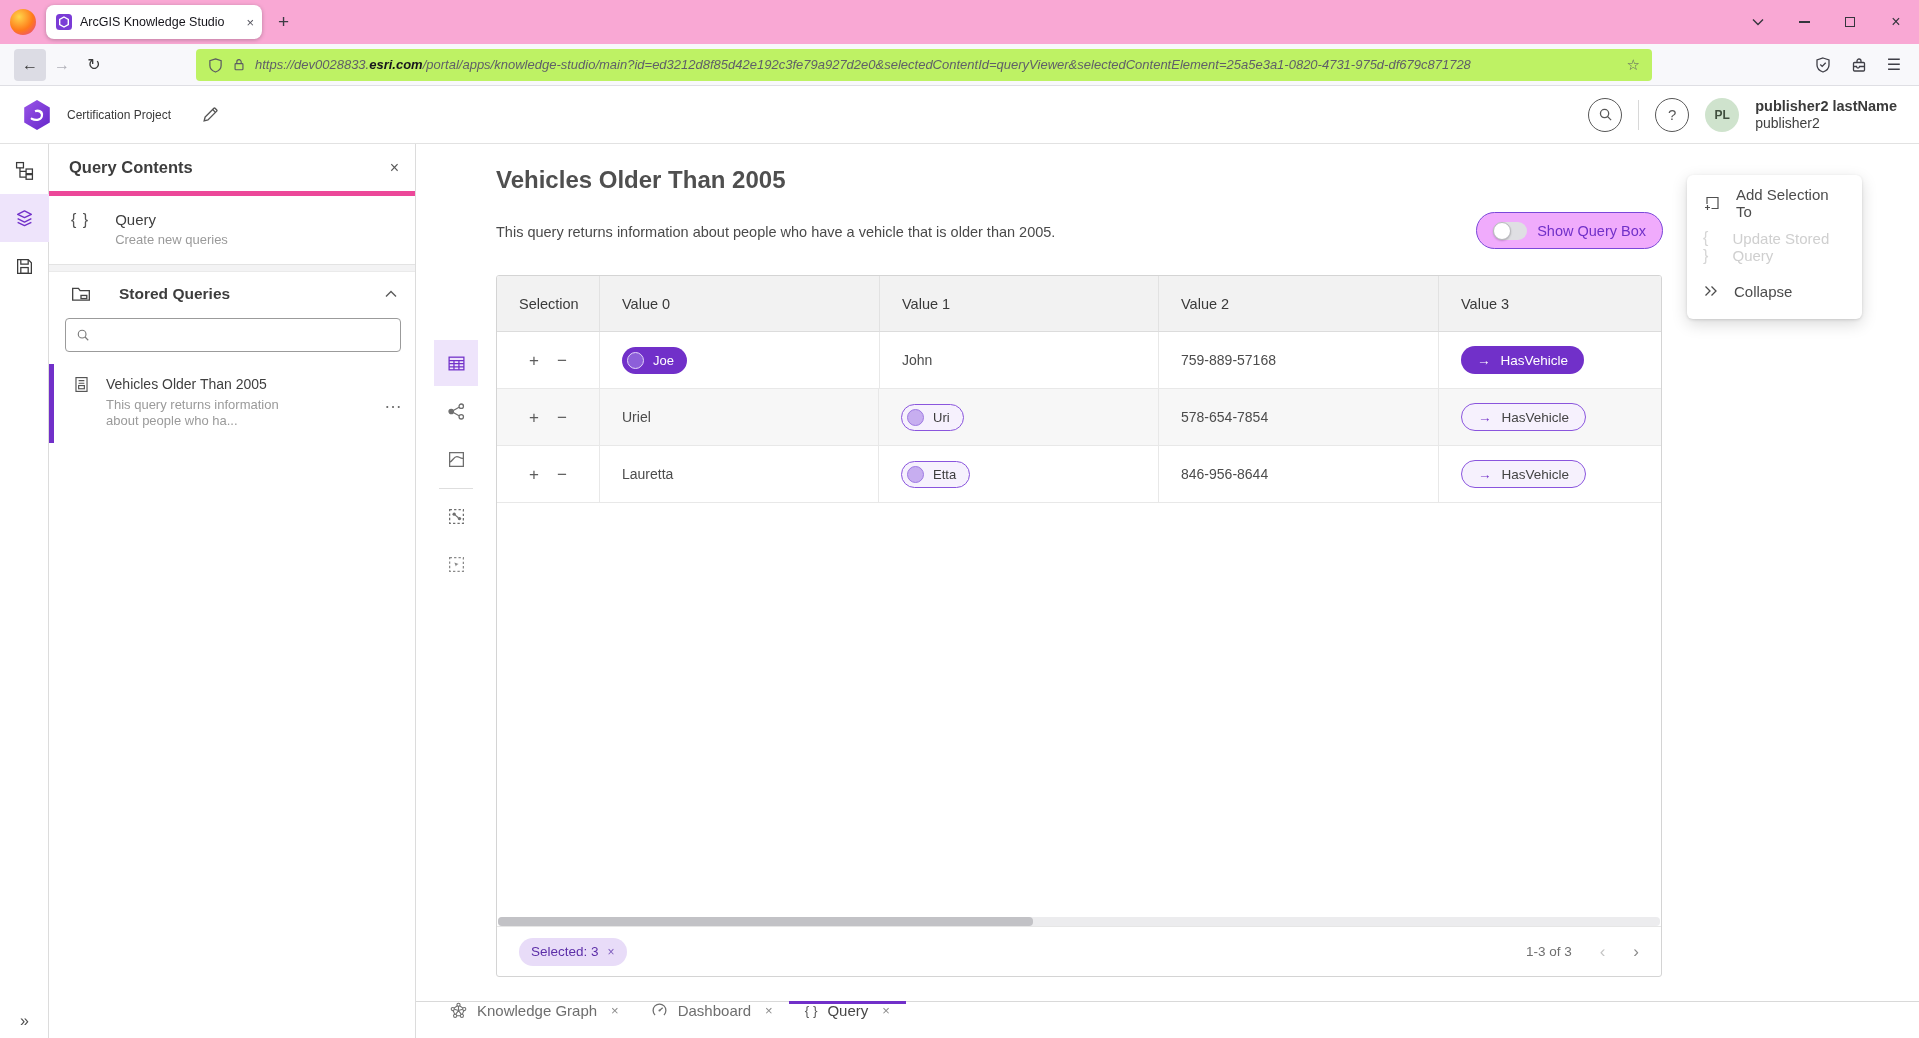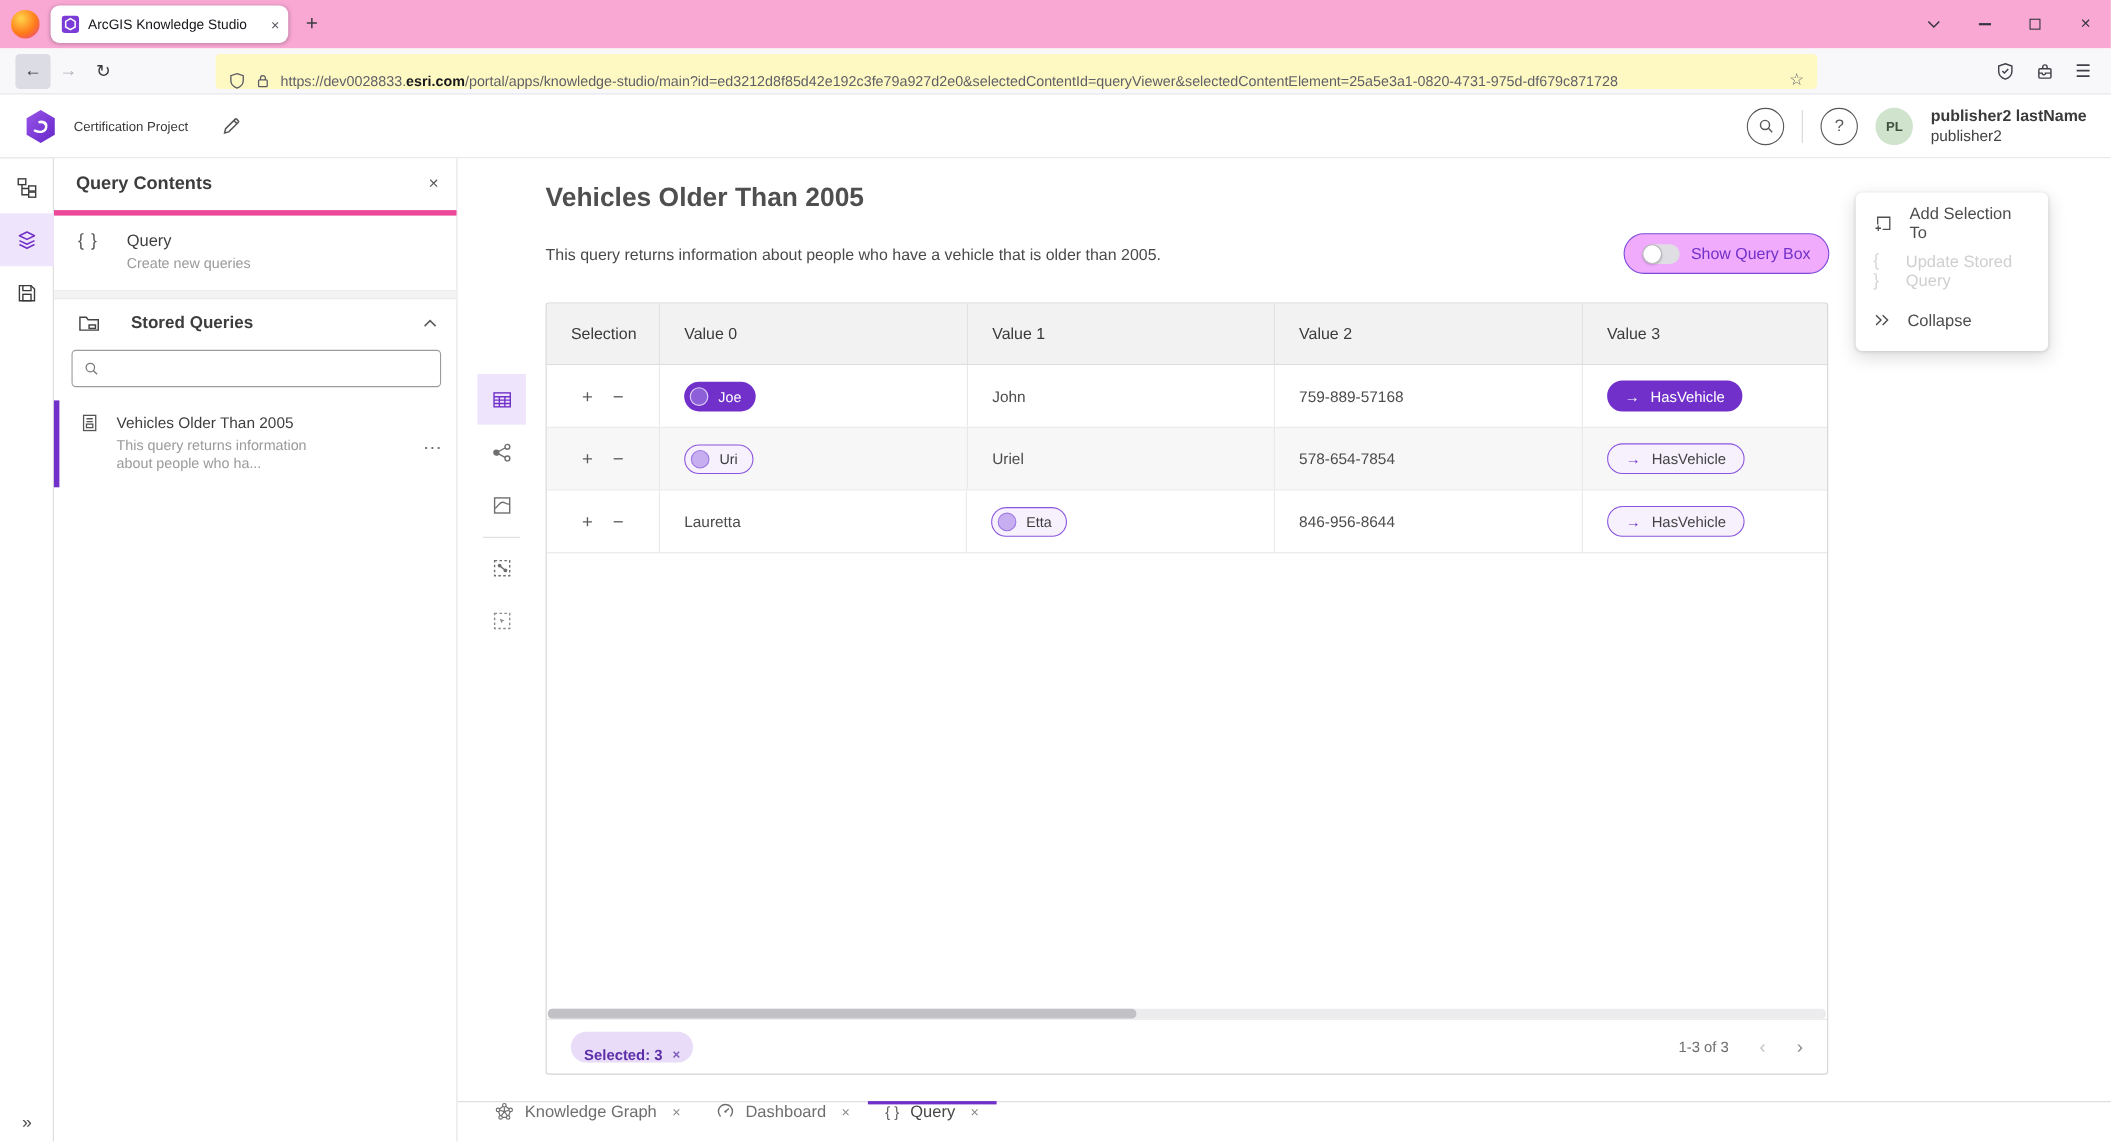--- a/index.html
+++ b/index.html
@@ -24,21 +24,21 @@
   .newtab{margin-left:16px;font-size:19px;color:#3c3c44;}
   .win-controls{margin-left:auto;display:flex;align-items:stretch;height:100%;}
   .win-btn{width:46px;display:flex;align-items:center;justify-content:center;color:#35353d;font-size:16px;}
   .min-bar{width:11px;height:1.5px;background:#35353d;display:inline-block;}
   .max-box{width:10px;height:10px;border:1.5px solid #35353d;display:inline-block;}
 
   .urlrow{height:42px;background:#f8f8fb;border-bottom:1px solid #dfdfe4;display:flex;align-items:center;padding:0 10px;}
   .nav-btn{width:32px;height:32px;display:flex;align-items:center;justify-content:center;border-radius:4px;font-size:16px;color:#3a3a3a;}
   .nav-btn.back{background:#dcdce4;margin-left:4px;}
   .nav-btn.fwd{color:#b0b0b8;}
-  .urlfield{margin-left:86px;width:1456px;height:32px;background:#fef9c3;border-radius:4px;display:flex;align-items:flex-end;padding:0 12px;gap:9px;}
+  .urlfield{margin-left:86px;width:1456px;height:32px;background:#bef264;border-radius:4px;display:flex;align-items:center;padding:0 12px;gap:9px;font-style:italic;}
   .url-text{font-size:13px;color:#5f5f68;white-space:nowrap;overflow:hidden;flex:1;}
   .url-text .dom{color:#17171c;font-weight:600;}
   .url-star{font-size:15px;color:#5a5a62;}
   .chrome-right{margin-left:auto;display:flex;align-items:center;gap:20px;margin-right:8px;}
   .chrome-ico{color:#3f3f47;font-size:16px;display:flex;align-items:center;}
 
   
   .appheader{height:58px;background:#fff;border-bottom:1px solid #e2e2e2;display:flex;align-items:center;padding:0 22px;}
   .app-title{margin-left:15px;font-size:12px;color:#3b3b3b;font-weight:500;}
   .edit-btn{margin-left:30px;display:flex;align-items:center;}
@@ -114,21 +114,21 @@
   .pill.outline .dot{background:#c7aef0;border:1.5px solid #9e79e2;}
   .relpill{display:inline-flex;align-items:center;gap:10px;height:28px;border-radius:14px;font-size:13.5px;padding:0 16px;}
   .relpill.solid{background:var(--accent);color:#fff;}
   .relpill.solid .arr{color:#fff;}
   .relpill.outline{background:var(--pill-outline-bg);border:1px solid var(--pill-outline-br);color:#444;}
   .relpill.outline .arr{color:var(--accent);}
   .t-empty{flex:1;}
   .t-scroll{height:9px;margin:0 1px;background:#ececee;border-radius:4px;position:relative;flex:0 0 auto;}
   .t-thumb{position:absolute;left:0;top:0;height:9px;width:46%;background:#c2c2c6;border-radius:4px;}
   .t-footer{height:50px;border-top:1px solid #e6e6e6;display:flex;align-items:center;padding:0 22px;flex:0 0 auto;}
-  .chip{background:#e8dcf8;color:#5c2ea8;border-radius:14px;height:27px;display:inline-flex;align-items:flex-start;gap:9px;padding:14px 12px;font-size:13.5px;font-weight:bold;}
+  .chip{background:#e8dcf8;color:#5c2ea8;border-radius:14px;height:27px;display:inline-flex;align-items:center;gap:9px;padding:14px 12px;font-size:13.5px;}
   .chip .x{font-size:12px;color:#7d5bbd;}
   .pager{margin-left:auto;display:flex;align-items:center;gap:28px;font-size:13.5px;color:#6f6f6f;}
   .pg-prev{font-size:17px;color:#c4c4c4;}
   .pg-next{font-size:17px;color:#8b8b8b;}
 
   
   .ctx-menu{position:absolute;left:1271px;top:31px;width:175px;background:#fff;border-radius:6px;box-shadow:0 1px 3px rgba(0,0,0,.12),0 5px 16px rgba(0,0,0,.15);padding:6px 0;}
   .ctx-item{height:44px;display:flex;align-items:center;gap:15px;padding:0 16px;font-size:15px;color:#4c4c4c;}
   .ctx-item.disabled{color:#cfcfcf;}
   .ctx-item.disabled .braces{color:#d6d6d6;}
@@ -410,27 +410,27 @@
                   <span>HasVehicle</span>
                 </span>
             </div>
           </div>
 
           <div class="trow alt">
             <div class="tcell col-sel selcell">
               <span class="rowbtn">+</span>
               <span class="rowbtn">−</span>
             </div>
+            <div class="tcell col-v1">Uriel</div>
             <div class="tcell col-v0">
               <span class="pill outline">
                   <span class="dot"></span>
                   <span>Uri</span>
                 </span>
             </div>
-            <div class="tcell col-v1">Uriel</div>
             <div class="tcell col-v2">578-654-7854</div>
             <div class="tcell col-v3">
               <span class="relpill outline">
                   <span class="arr">→</span>
                   <span>HasVehicle</span>
                 </span>
             </div>
           </div>
 
           <div class="trow">

